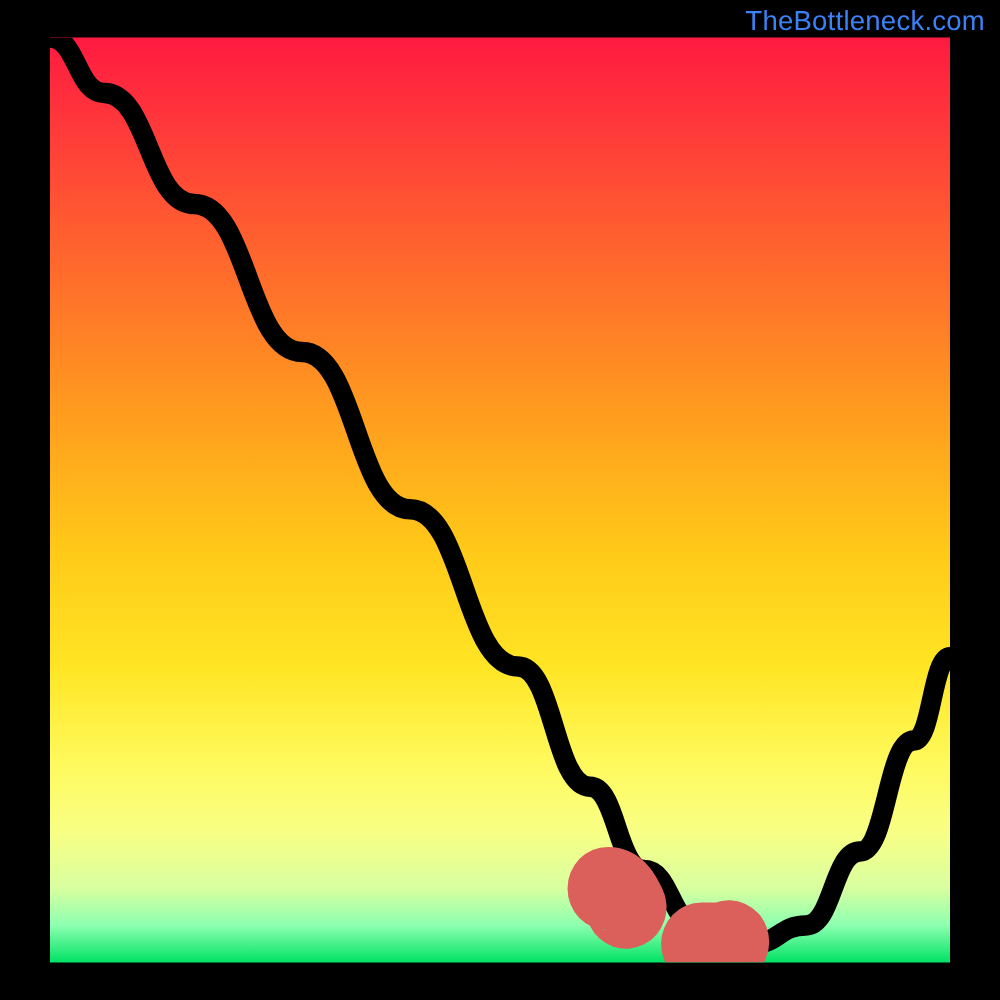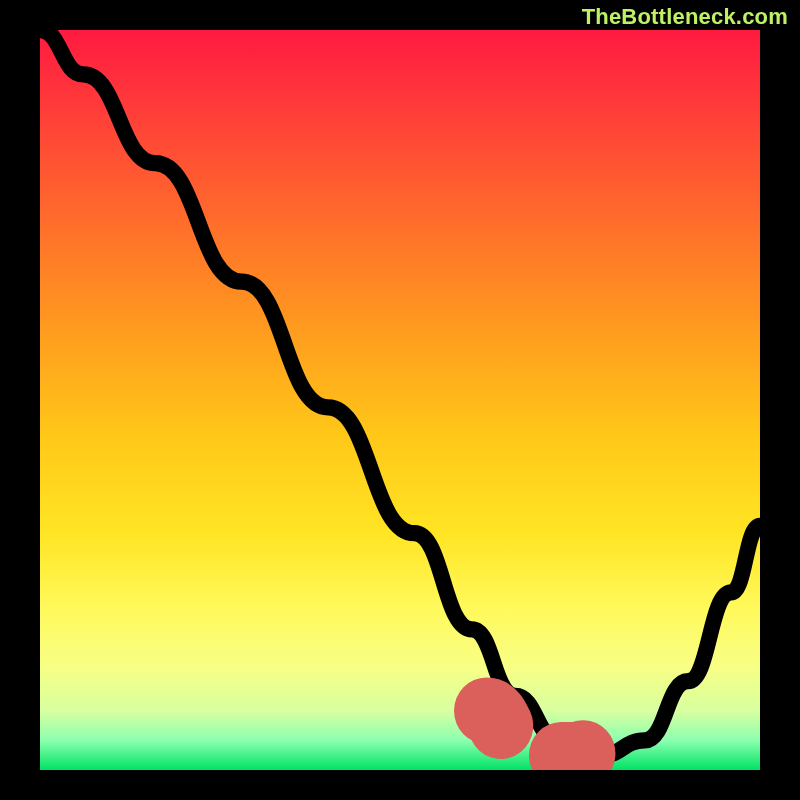--- a/index.html
+++ b/index.html
@@ -14,23 +14,23 @@
   .frame {
     position: relative;
     width: 800px;
     height: 800px;
     background: #000;
   }
   .watermark {
     position: absolute;
     top: 4px;
     right: 12px;
-    color: #bef264;
+    color: #3b82f6;
     font-size: 22px;
-    font-weight: 700;
+    font-weight: 400;
     letter-spacing: 0.2px;
     user-select: none;
   }
   .plot-area {
     position: absolute;
     left: 40px;
     top: 30px;
     width: 720px;
     height: 740px;
     background: linear-gradient(to bottom,

